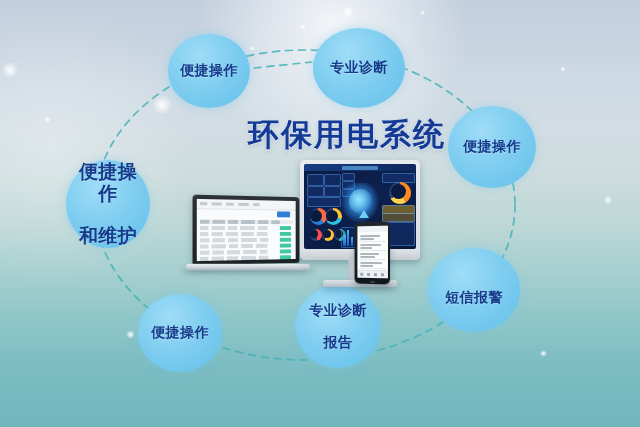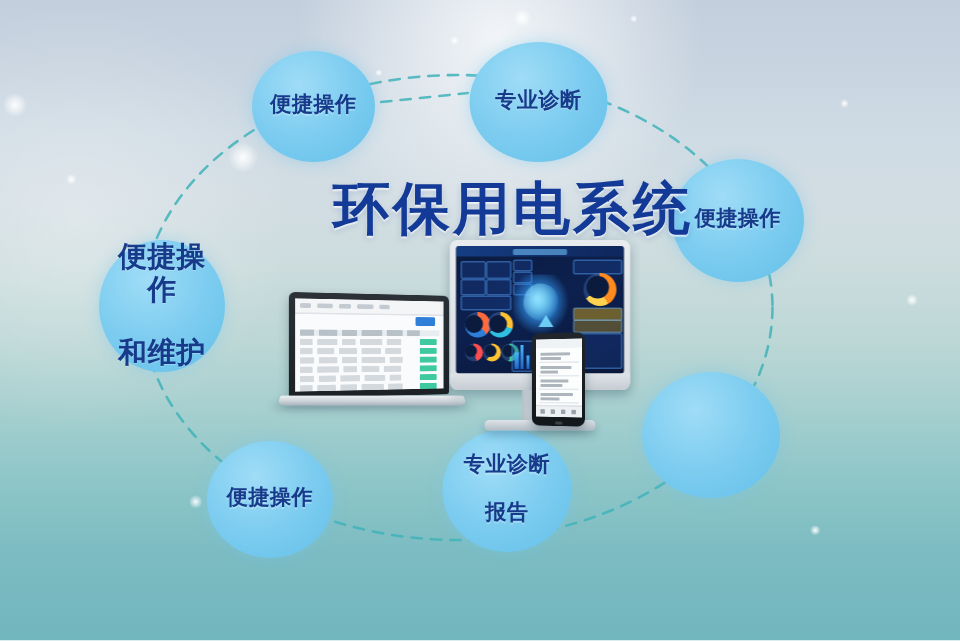--- a/index.html
+++ b/index.html
@@ -48,22 +48,22 @@
   #n-prod  {left:313px; top:28px;  width:92px;  height:80px;  font-size:14px;}
   #n-cloud {left:448px; top:106px; width:88px;  height:82px;  font-size:14px;}
   #n-app   {left:428px; top:248px; width:92px;  height:84px;  font-size:14px;}
   #n-diag  {left:295px; top:286px; width:86px;  height:82px;  font-size:14px;}
   #n-share {left:138px; top:294px; width:84px;  height:78px;  font-size:14px;}
   #n-oper  {left:66px;  top:160px; width:84px;  height:88px;  font-size:19px;}
 
   
   #headline{
     position:absolute;left:222px;top:114px;width:224px;
-    font-size:38px;font-weight:900;color:#123a96;letter-spacing:2px;
-    text-align:center;white-space:nowrap;
+    font-size:31px;font-weight:900;color:#123a96;letter-spacing:2px;
+    text-align:right;white-space:nowrap;
     text-shadow:0 1px 1px rgba(255,255,255,.7), 0 2px 4px rgba(20,60,150,.18);
   }
 
   
   #devices{position:absolute;left:186px;top:160px;width:250px;height:150px;}
 
   
   #imac{position:absolute;left:114px;top:0px;width:120px;height:100px;}
   #imac-bezel{
     position:absolute;inset:0;border-radius:5px;
@@ -175,20 +175,21 @@
     <span>专业诊断</span>
   </div>
 
   <div class="node" id="n-cloud">
     <span>便捷操作</span>
   </div>
 
   <div class="node" id="n-app">
     <span>
       <br>
+      <span>短信报警</span>
     </span>
   </div>
 
   <div class="node" id="n-diag">
     <span>
       <span>专业诊断</span><br>
       <span>报告</span>
     </span>
   </div>
 

